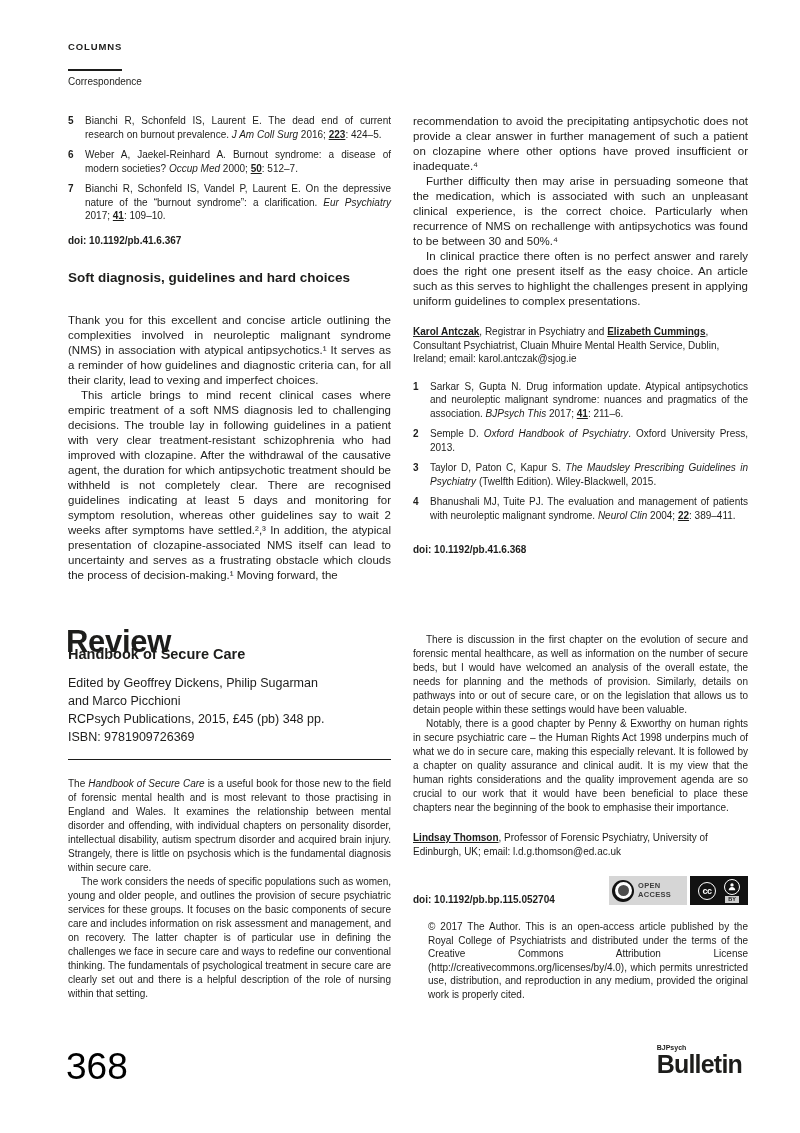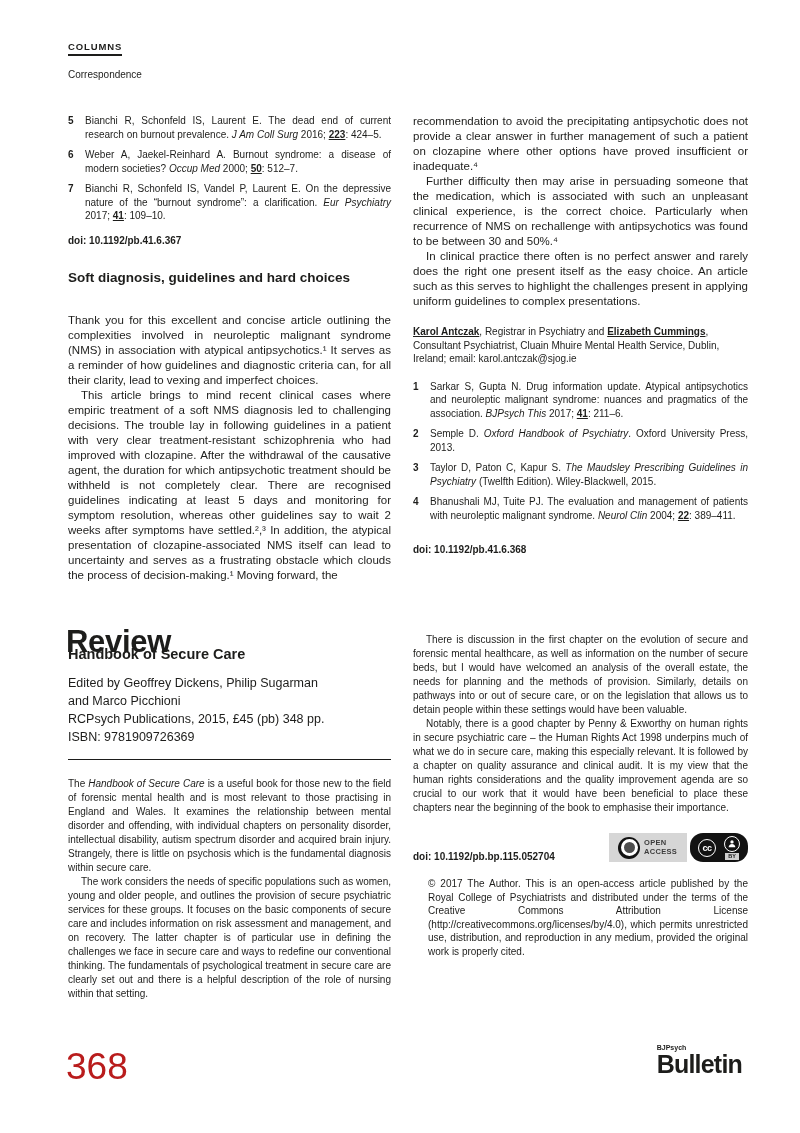--- a/index.html
+++ b/index.html
@@ -4,22 +4,22 @@
 <style>
   html,body{margin:0;padding:0;background:#9a9a9a;}
   .page{position:relative;width:800px;height:1133px;margin:0 auto;background:#ffffff;
         font-family:"Liberation Sans",sans-serif;color:#1d1d1b;overflow:hidden;}
   .i{font-style:italic;}
   .b{font-weight:bold;text-decoration:underline;}
 
   
   #masthead{position:absolute;left:68px;top:36px;}
   .kicker{font-size:9.5px;font-weight:bold;letter-spacing:.9px;display:inline-block;
-          border-bottom:2px solid #1d1d1b;padding-bottom:2px;}
-  .section-label{font-size:10px;margin-top:13px;}
+          border-bottom:2px solid #1d1d1b;padding-bottom:17px;}
+  .section-label{font-size:10px;margin-top:5px;}
 
   
   .col{position:absolute;}
   #corr-left{left:68px;top:114px;width:323px;}
   #corr-right{left:413px;top:114px;width:335px;}
   #review-heading{position:absolute;left:66px;top:591px;font-size:31px;font-weight:bold;letter-spacing:-.3px;margin-top:33px;}
   #review-left{left:68px;top:646px;width:323px;}
   #review-right{left:413px;top:633px;width:335px;}
 
   
@@ -38,35 +38,35 @@
   .book-title{font-size:14.5px;font-weight:bold;margin:0 0 12px 0;}
   .book-line{font-size:12.5px;line-height:18px;}
   .rule{border:none;border-top:1.5px solid #1d1d1b;margin:13px 0 0 0;}
   .review-p{font-size:10px;line-height:14px;text-align:justify;margin:0;}
   .review-start{margin-top:17px;}
 
   
   .badge-row{display:flex;justify-content:space-between;align-items:flex-end;margin-top:18px;}
   .badge-row .doi{margin-top:2px;}
   .badges{display:flex;gap:3px;}
-  .oa-badge{width:78px;height:29px;background:#d6d6d6;display:flex;align-items:center;box-sizing:border-box;padding:0 9px;}
+  .oa-badge{width:78px;height:29px;background:#d6d6d6;display:flex;align-items:center;box-sizing:border-box;padding:0 3px;}
   .oa-circle{width:22px;height:22px;border-radius:50%;background:#121212;display:flex;align-items:center;justify-content:center;flex:none;margin-right:4px;}
   .oa-circle-inner{width:11px;height:11px;border-radius:50%;background:#4d4d4d;border:3px solid #ffffff;}
   .oa-text{font-size:7.5px;font-weight:bold;color:#3c3c3c;line-height:8.5px;letter-spacing:.3px;width:36px;}
-  .cc-badge{width:58px;height:29px;background:#121212;display:flex;align-items:center;justify-content:space-evenly;box-sizing:border-box;border-radius:13px;}
+  .cc-badge{width:58px;height:29px;background:#121212;display:flex;align-items:center;justify-content:space-evenly;box-sizing:border-box;}
   .cc-circle{width:18px;height:18px;border-radius:50%;border:1.6px solid #fff;color:#fff;font-size:9px;font-weight:bold;
              display:flex;align-items:center;justify-content:center;box-sizing:border-box;letter-spacing:-.5px;}
   .by-col{display:flex;flex-direction:column;align-items:center;}
   .person-circle{width:16px;height:16px;border-radius:50%;border:1.6px solid #fff;box-sizing:border-box;display:flex;align-items:center;justify-content:center;}
   .by-box{background:#cfcfcf;color:#121212;font-size:5.5px;font-weight:bold;line-height:7px;padding:0 3px;margin-top:1px;}
 
   .copyright{font-size:10px;line-height:13.5px;text-align:justify;margin-top:15px;padding-left:15px;}
 
   
-  #page-number{position:absolute;left:66px;top:1046px;font-size:37px;font-weight:normal;color:#b91c1c;}
+  #page-number{position:absolute;left:66px;top:1046px;font-size:37px;font-weight:normal;color:#000000;}
   #journal-logo{position:absolute;right:58px;top:1044px;text-align:left;}
   .logo-small{display:block;font-size:7px;font-weight:bold;line-height:8px;}
   .logo-large{display:block;font-size:25px;font-weight:bold;letter-spacing:-.8px;line-height:25px;}
 </style>
 </head>
 <body>
 
 <div class="page">
 
   <div id="masthead">
@@ -130,20 +130,21 @@
     <div class="book-line">ISBN: 9781909726369</div>
     <hr class="rule">
     <p class="review-p review-start"><span>The </span><span class="i">Handbook of Secure Care</span><span> is a useful book for those new to the field of forensic mental health and is most relevant to those practising in England and Wales. It examines the relationship between mental disorder and offending, with individual chapters on personality disorder, intellectual disability, autism spectrum disorder and acquired brain injury. Strangely, there is little on psychosis which is the fundamental diagnosis within secure care.</span></p>
     <p class="review-p indent">The work considers the needs of specific populations such as women, young and older people, and outlines the provision of secure psychiatric services for these groups. It focuses on the basic components of secure care and includes information on risk assessment and management, and on recovery. The latter chapter is of particular use in defining the challenges we face in secure care and ways to redefine our conventional thinking. The fundamentals of psychological treatment in secure care are clearly set out and there is a helpful description of the role of nursing within that setting.</p>
   </div>
 
   <div class="col" id="review-right">
     <p class="review-p indent">There is discussion in the first chapter on the evolution of secure and forensic mental healthcare, as well as information on the number of secure beds, but I would have welcomed an analysis of the overall estate, the needs for planning and the methods of provision. Similarly, details on pathways into or out of secure care, or on the legislation that allows us to detain people within these settings would have been valuable.</p>
     <p class="review-p indent">Notably, there is a good chapter by Penny &amp; Exworthy on human rights in secure psychiatric care – the Human Rights Act 1998 underpins much of what we do in secure care, making this especially relevant. It is followed by a chapter on quality assurance and clinical audit. It is my view that the human rights considerations and the quality improvement agenda are so crucial to our work that it would have been beneficial to place these chapters near the beginning of the book to emphasise their importance.</p>
 
+    <div class="sig"><span class="b">Lindsay Thomson</span><span>, Professor of Forensic Psychiatry, University of Edinburgh, UK; email: l.d.g.thomson@ed.ac.uk</span></div>
 
     <div class="badge-row">
       <div class="doi">doi: 10.1192/pb.bp.115.052704</div>
       <div class="badges">
         <div class="oa-badge">
           <span class="oa-circle">
               <span class="oa-circle-inner"></span>
             </span>
           <span class="oa-text">OPEN ACCESS</span>
         </div>

